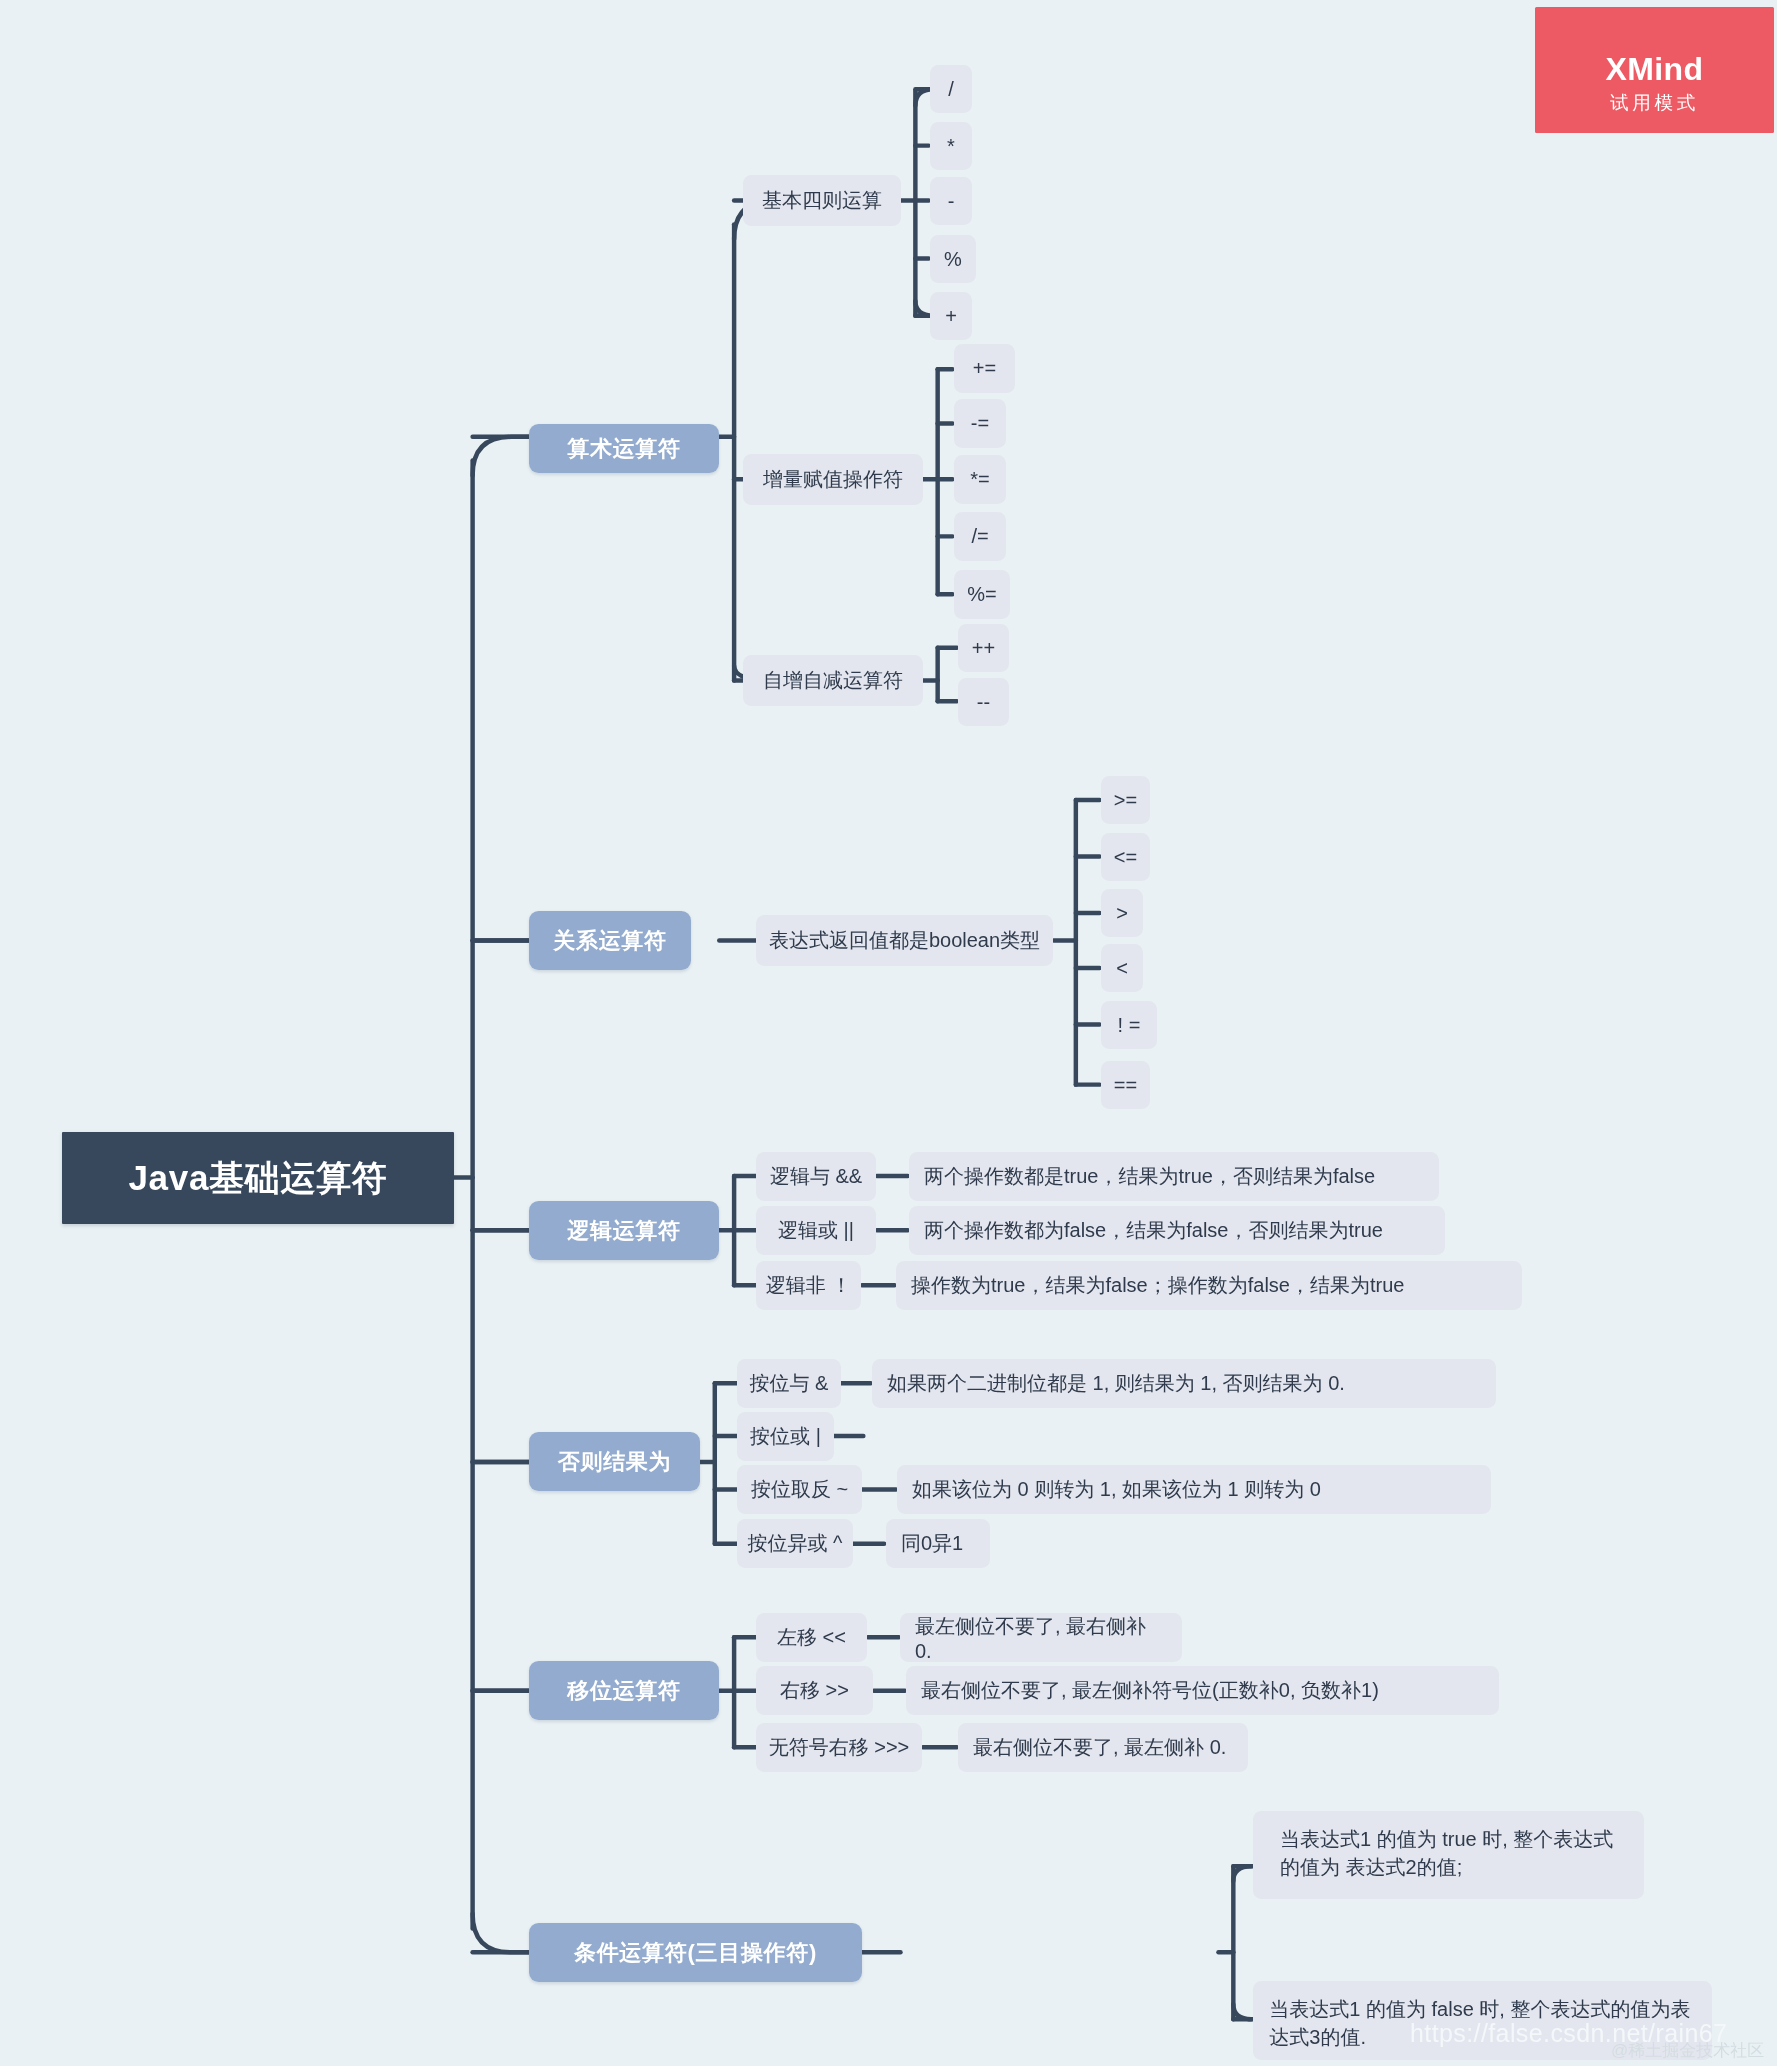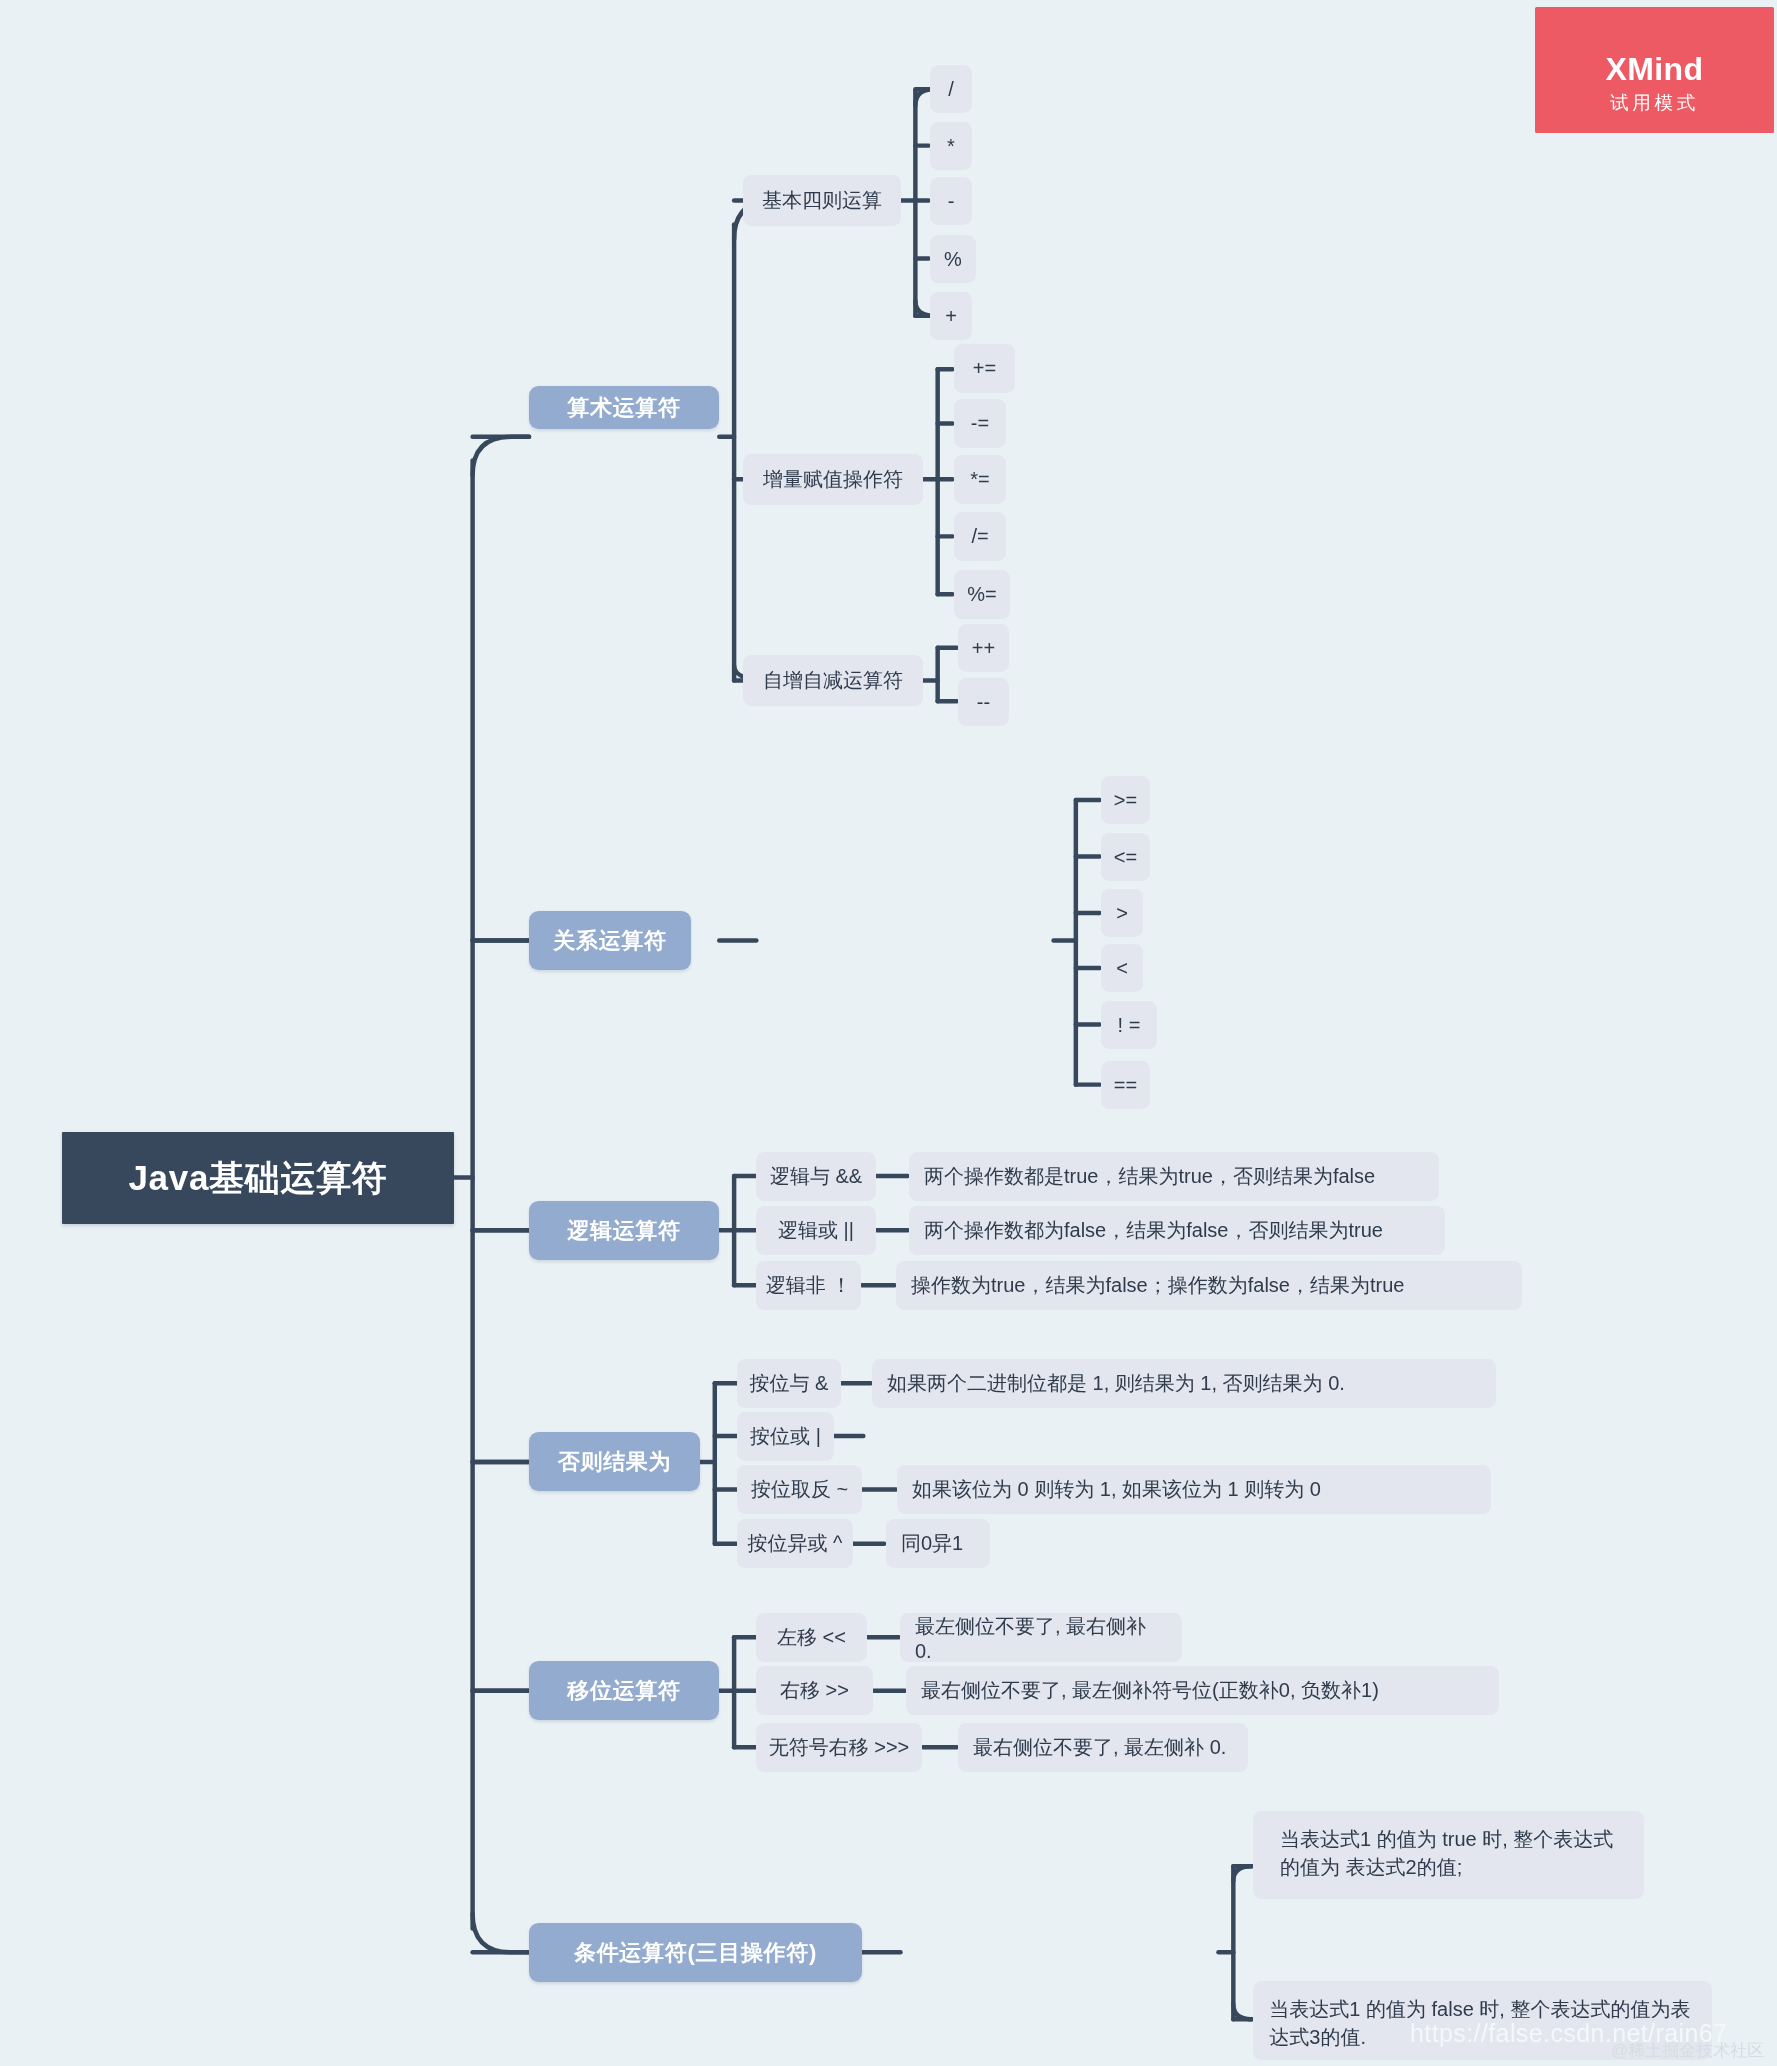--- a/index.html
+++ b/index.html
@@ -164,21 +164,21 @@
       <path d="M1660,2512 H1686"></path>
       <path d="M1660,2698 Q1660,2718 1684,2718 H1680"></path>
       <path d="M1660,2718 H1686"></path>
     </g>
   </svg>
 
   <div class="node root" style="left:62px;top:1132px;width:392px;height:92px;">
     <span class="txt">Java基础运算符</span>
   </div>
 
-  <div class="node lvl1" style="left:529px;top:386px;width:190px;height:43px;">
+  <div class="node lvl1" style="left:529px;top:424px;width:190px;height:49px;">
     <span class="txt">算术运算符</span>
   </div>
   <div class="node lvl1" style="left:529px;top:911px;width:162px;height:59px;">
     <span class="txt">关系运算符</span>
   </div>
   <div class="node lvl1" style="left:529px;top:1201px;width:190px;height:59px;">
     <span class="txt">逻辑运算符</span>
   </div>
   <div class="node lvl1" style="left:529px;top:1432px;width:171px;height:59px;">
     <span class="txt">否则结果为</span>
@@ -232,20 +232,23 @@
     <span class="txt">%=</span>
   </div>
 
   <div class="node pill center" style="left:958px;top:624px;width:51px;height:48px;">
     <span class="txt">++</span>
   </div>
   <div class="node pill center" style="left:958px;top:678px;width:51px;height:48px;">
     <span class="txt">--</span>
   </div>
 
+  <div class="node pill center" style="left:756px;top:915px;width:297px;height:51px;">
+    <span class="txt">表达式返回值都是boolean类型</span>
+  </div>
   <div class="node pill center" style="left:1101px;top:776px;width:49px;height:48px;">
     <span class="txt">&gt;=</span>
   </div>
   <div class="node pill center" style="left:1101px;top:833px;width:49px;height:48px;">
     <span class="txt">&lt;=</span>
   </div>
   <div class="node pill center" style="left:1101px;top:889px;width:42px;height:48px;">
     <span class="txt">&gt;</span>
   </div>
   <div class="node pill center" style="left:1101px;top:944px;width:42px;height:48px;">

